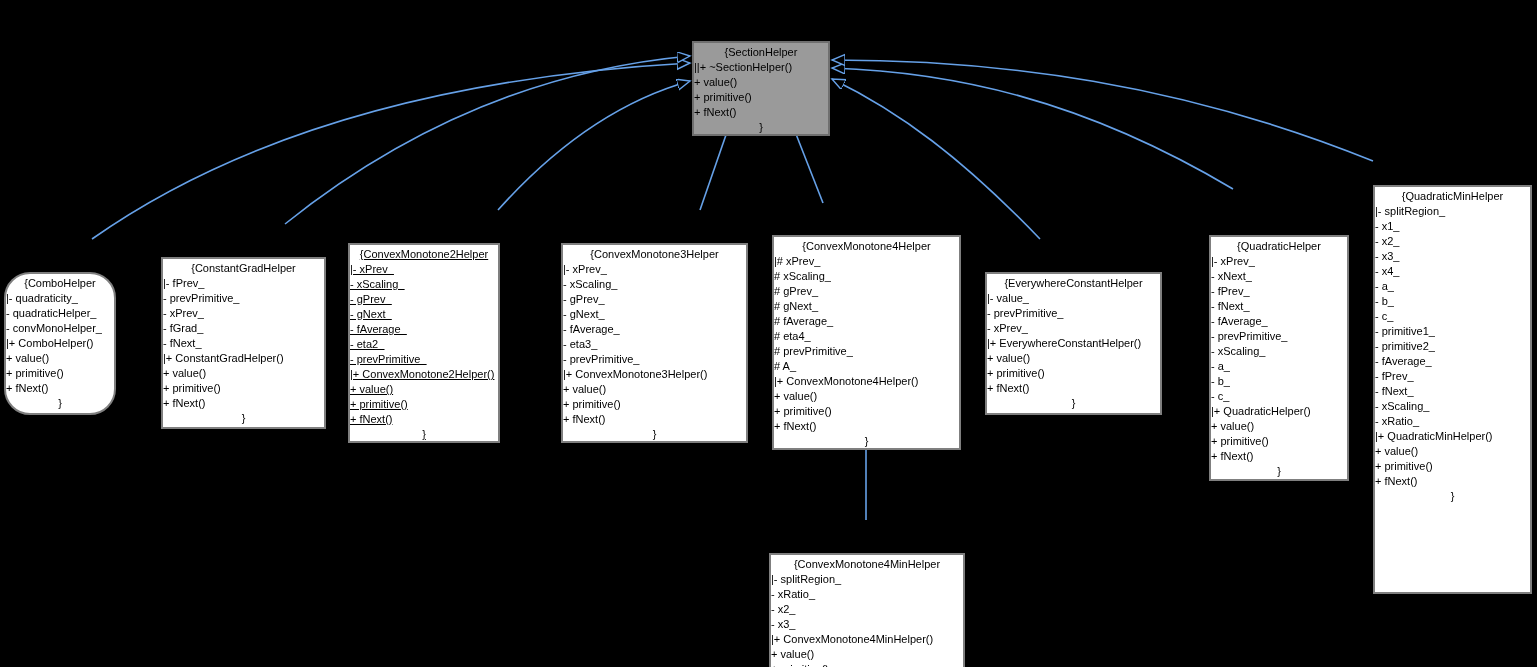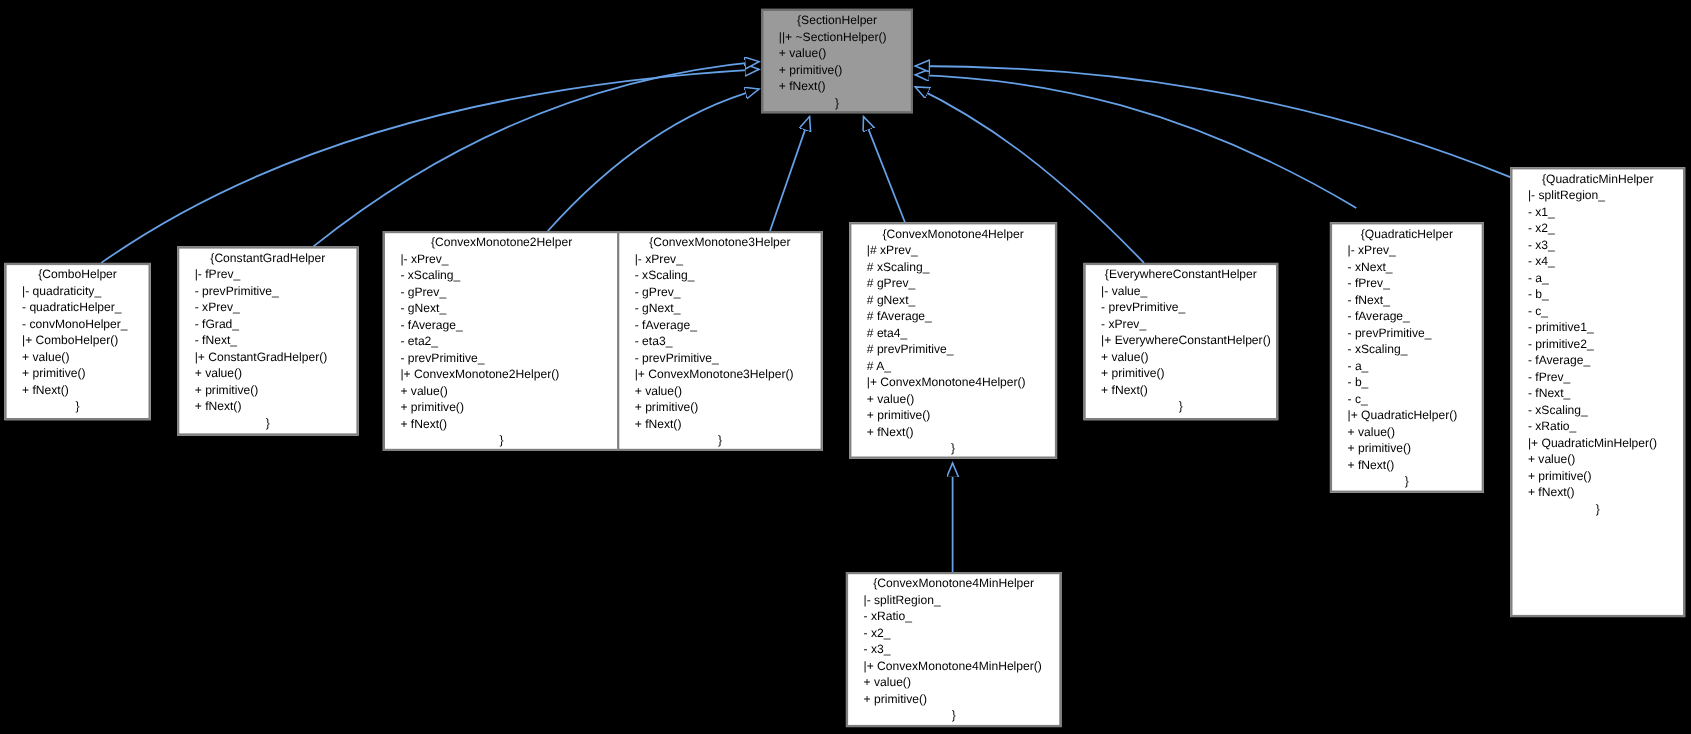--- a/index.html
+++ b/index.html
@@ -14,35 +14,36 @@
     position:absolute; left:0; top:0; width:1537px; height:667px;
   }
   .uml-box {
     position:absolute;
     box-sizing:border-box;
     background:#ffffff;
     border:2px solid #7f7f7f;
     color:#000000;
     font-size:11px;
     line-height:15px;
-    padding:2px 14px;
+    padding:2px 0;
     white-space:nowrap;
     overflow:hidden;
+    margin-top:33px;
   }
   .uml-box .uml-line:first-child,
   .uml-box .uml-line:last-child { text-align:center; }
   .uml-box.base {
     background:#9a9a9a;
     border-color:#6f6f6f;
   }
   
   #b-section  { left:692px;  top:8px;   width:138px; height:95px;  }
-  #b-combo    { left:4px;    top:239px; width:133px; height:143px; }
+  #b-combo    { left:4px;    top:239px; width:112px; height:143px;border-radius:26px; }
   #b-cgrad    { left:161px;  top:224px; width:165px; height:172px; }
-  #b-cm2      { left:348px;  top:210px; width:216px; height:200px; }
+  #b-cm2      { left:348px;  top:210px; width:152px; height:200px;text-decoration:underline; }
   #b-cm3      { left:561px;  top:210px; width:187px; height:200px; }
   #b-cm4      { left:772px;  top:202px; width:189px; height:215px; }
   #b-ec       { left:985px;  top:239px; width:177px; height:143px; }
   #b-quad     { left:1209px; top:202px; width:140px; height:246px; }
   #b-quadmin  { left:1373px; top:152px; width:159px; height:409px; }
   #b-cm4min   { left:769px;  top:520px; width:196px; height:141px; }
 </style>
 </head>
 <body>
 

